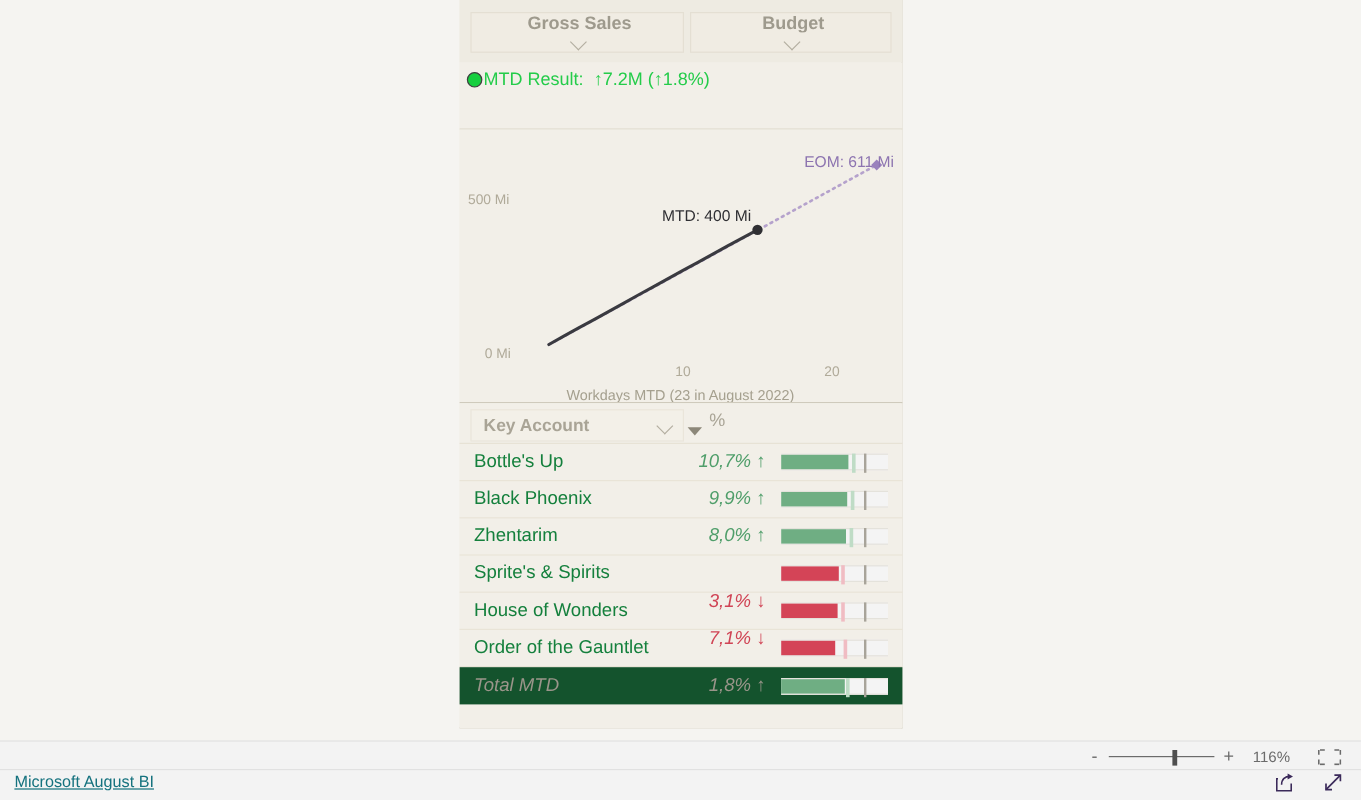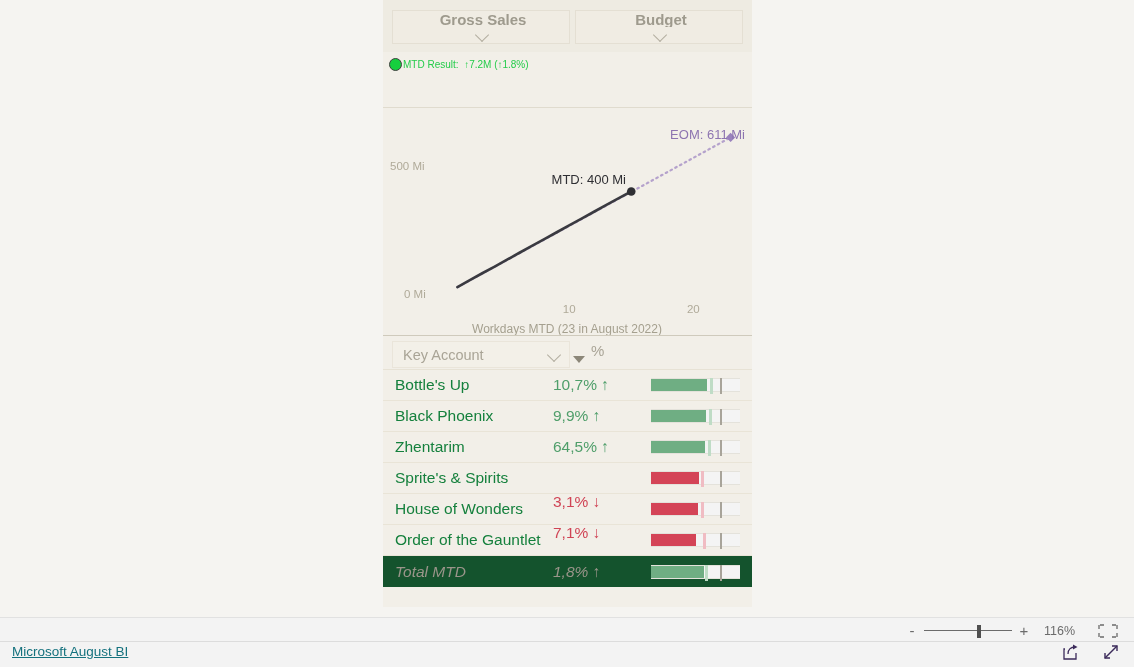--- a/index.html
+++ b/index.html
@@ -94,21 +94,21 @@
   }
   #status-dot {
     width: 13px; height: 13px;
     border-radius: 50%;
     background: #16cf3e;
     border: 1px solid #3f3f3f;
     flex: 0 0 13px;
     margin-right: 1px;
   }
   #mtd-result-text {
-    font-size: 10px;
+    font-size: 15px;
     color: #24cc4a;
     white-space: nowrap;
   }
 
   
   #chart-area {
     position: absolute;
     left: 0; top: 108px;
     width: 369px; height: 228px;
     background: #f2efe8;
@@ -152,21 +152,21 @@
     position: absolute;
     left: 9px; top: 5px;
     width: 178px; height: 27px;
     background: #f3f0e8;
     border: 1px solid #eae5da;
     display: flex;
     align-items: center;
     padding: 0 6px 0 10px;
     cursor: pointer;
   }
-  #col-slicer .slicer-label { font-weight: normal; font-size: 14.5px; color: #a9a496; }
+  #col-slicer .slicer-label { font-weight: bold; font-size: 14.5px; color: #a9a496; }
   #sort-caret {
     position: absolute;
     left: 190px; top: 20px;
     width: 0; height: 0;
     border-left: 6px solid transparent;
     border-right: 6px solid transparent;
     border-top: 7px solid #8c8779;
     cursor: pointer;
   }
   #pct-col-header {
@@ -193,22 +193,24 @@
     position: absolute;
     left: 12px;
     font-size: 15.5px;
     color: #15803d;
     white-space: nowrap;
   }
   .cell-pct {
     position: absolute;
     left: 170px;
     width: 85px;
+    text-align: right;
     font-size: 15.5px;
     white-space: nowrap;
+    font-style: italic;
   }
   .pct-up   { color: #4f9e6a; }
   .pct-down { color: #d04455; margin-top: 47px; }
   .trow.total .cell-name,
   .trow.total .cell-pct { color: #9a958a; }
 
   .bar-cell {
     position: absolute;
     left: 268px;
     width: 89px;
@@ -411,21 +413,21 @@
             <div class="bar-cell">
               <div class="bar-track">
                 <div class="bar-fill up" style="width: 62%;"></div>
                 <div class="bar-marker up" style="left: 65%;"></div>
                 <div class="bar-tick" style="left: 78%;"></div>
               </div>
             </div>
           </div>
           <div class="trow">
             <div class="cell-name">Zhentarim</div>
-            <div class="cell-pct pct-up">64,5% ↑</div>
+            <div class="cell-pct pct-up">8,0% ↑</div>
             <div class="bar-cell">
               <div class="bar-track">
                 <div class="bar-fill up" style="width: 61%;"></div>
                 <div class="bar-marker up" style="left: 64%;"></div>
                 <div class="bar-tick" style="left: 78%;"></div>
               </div>
             </div>
           </div>
           <div class="trow">
             <div class="cell-name">Sprite's &amp; Spirits</div>

